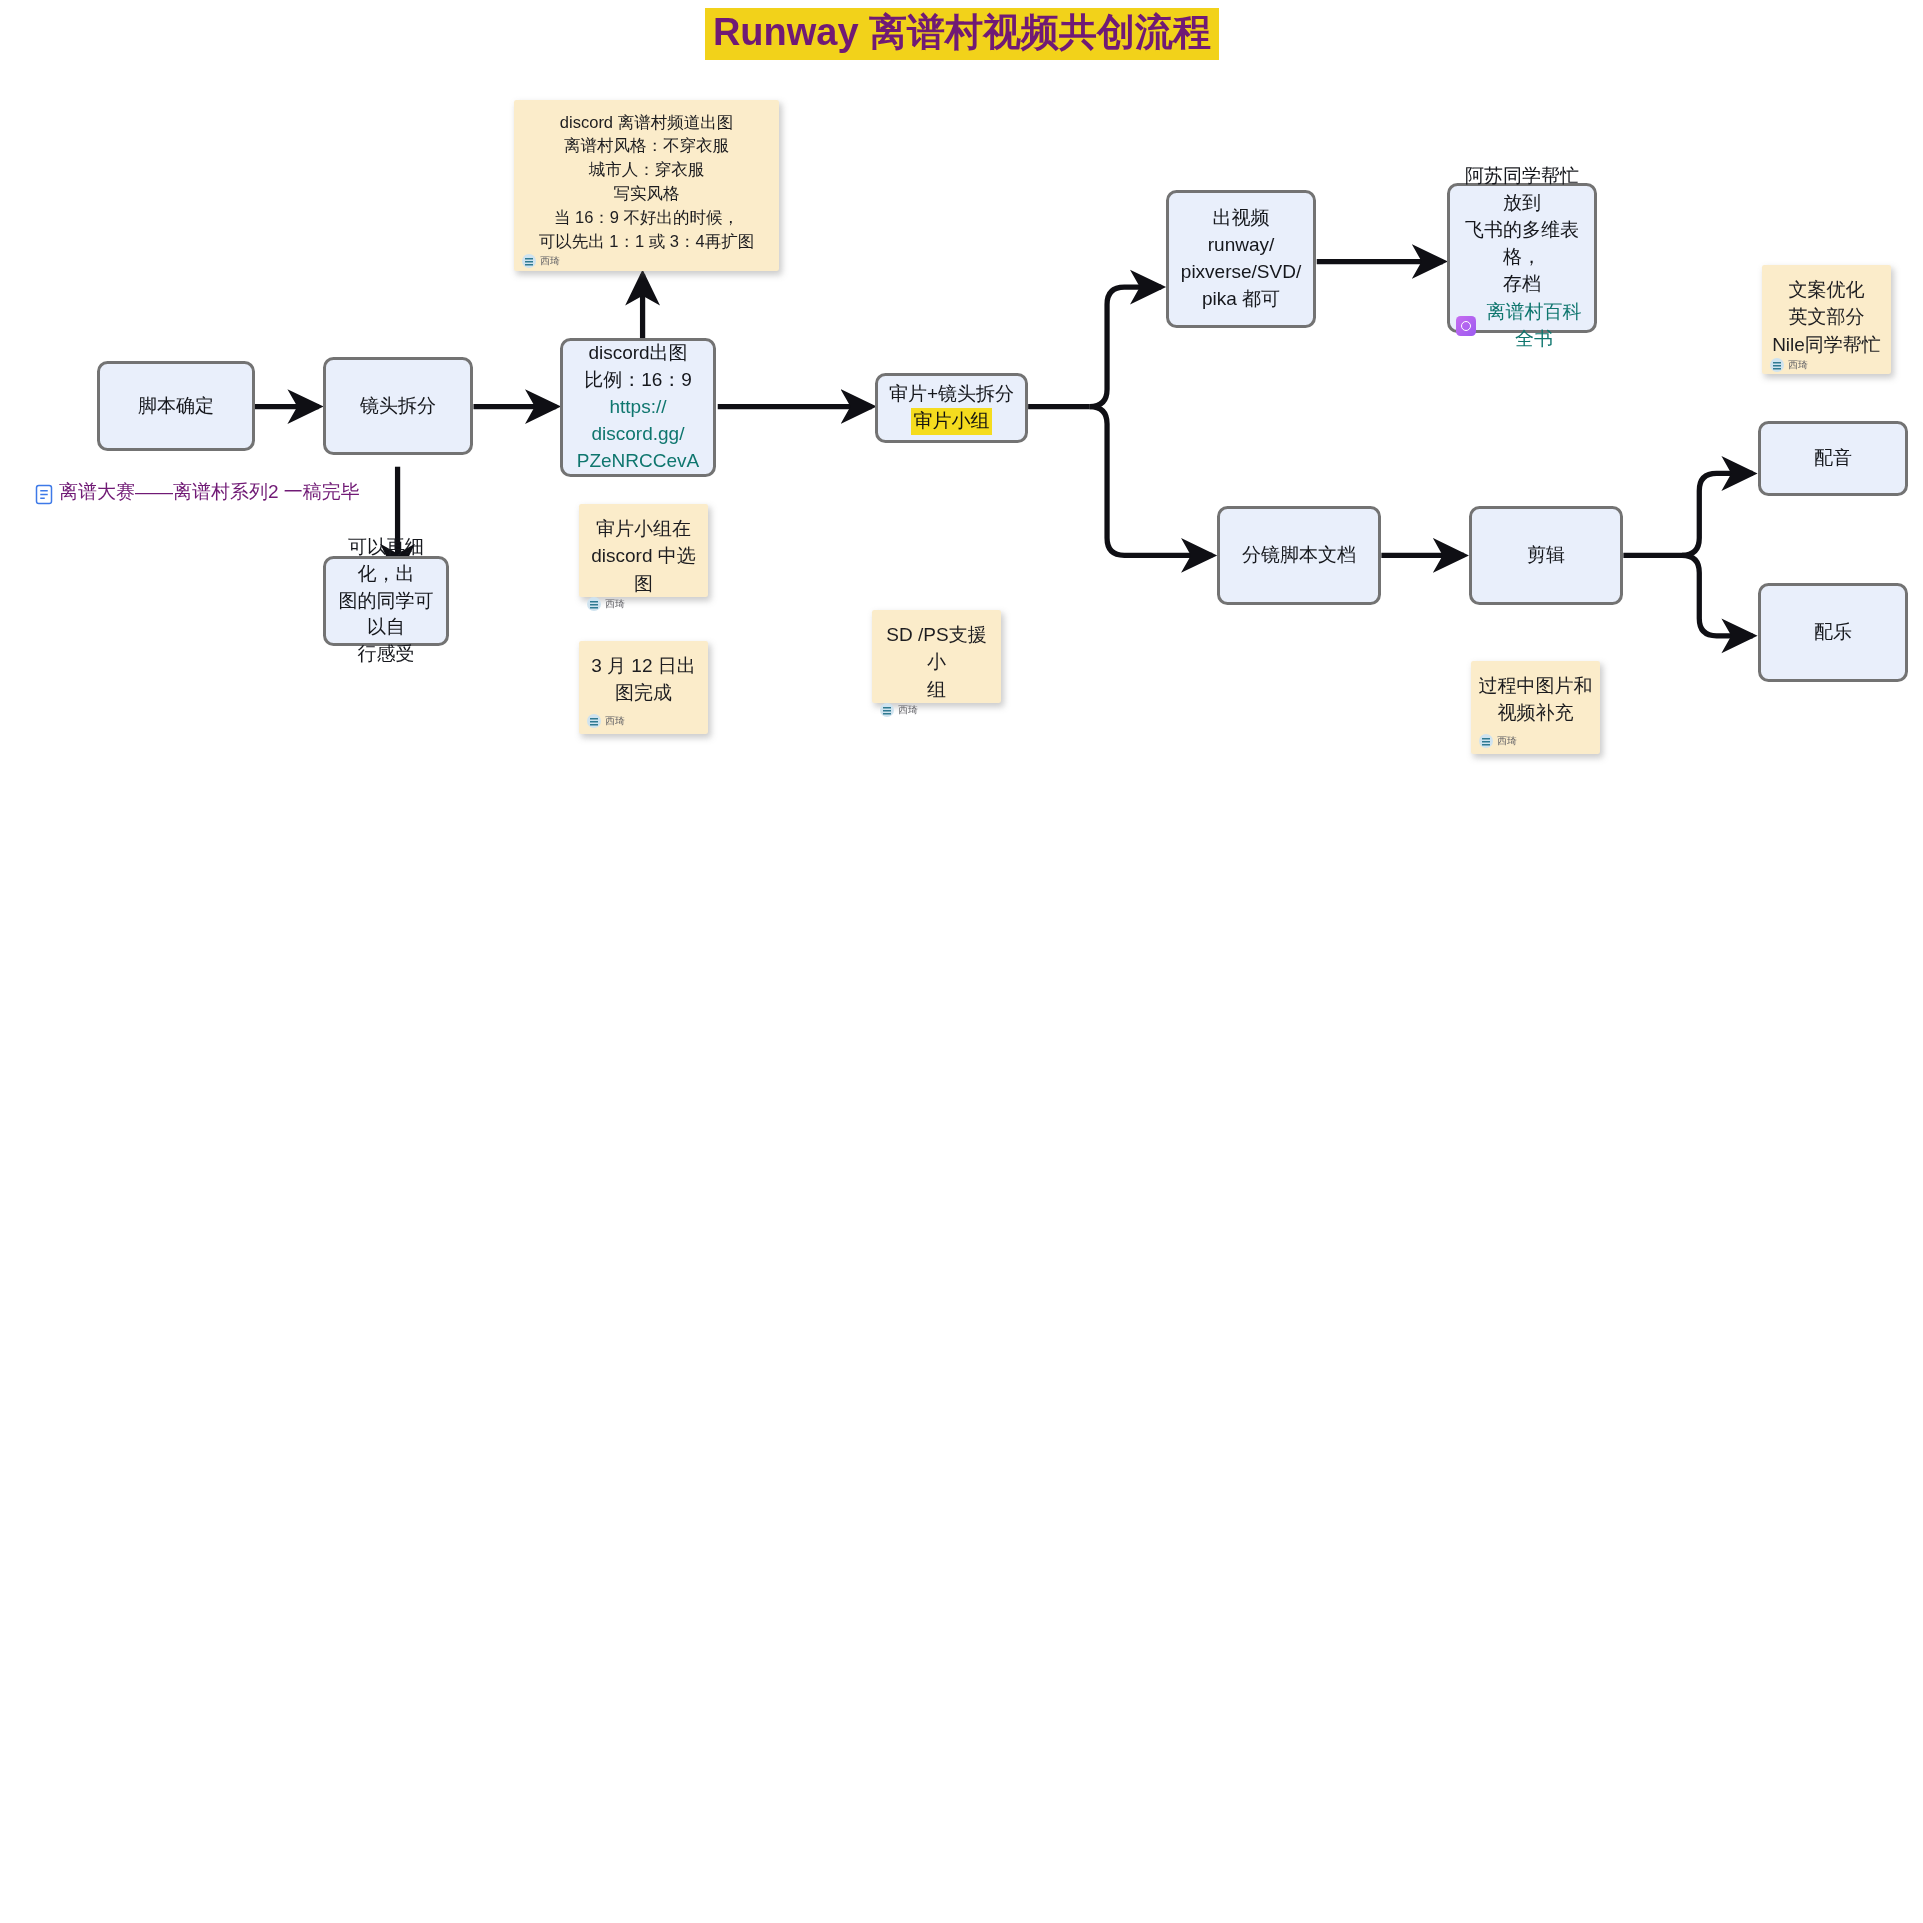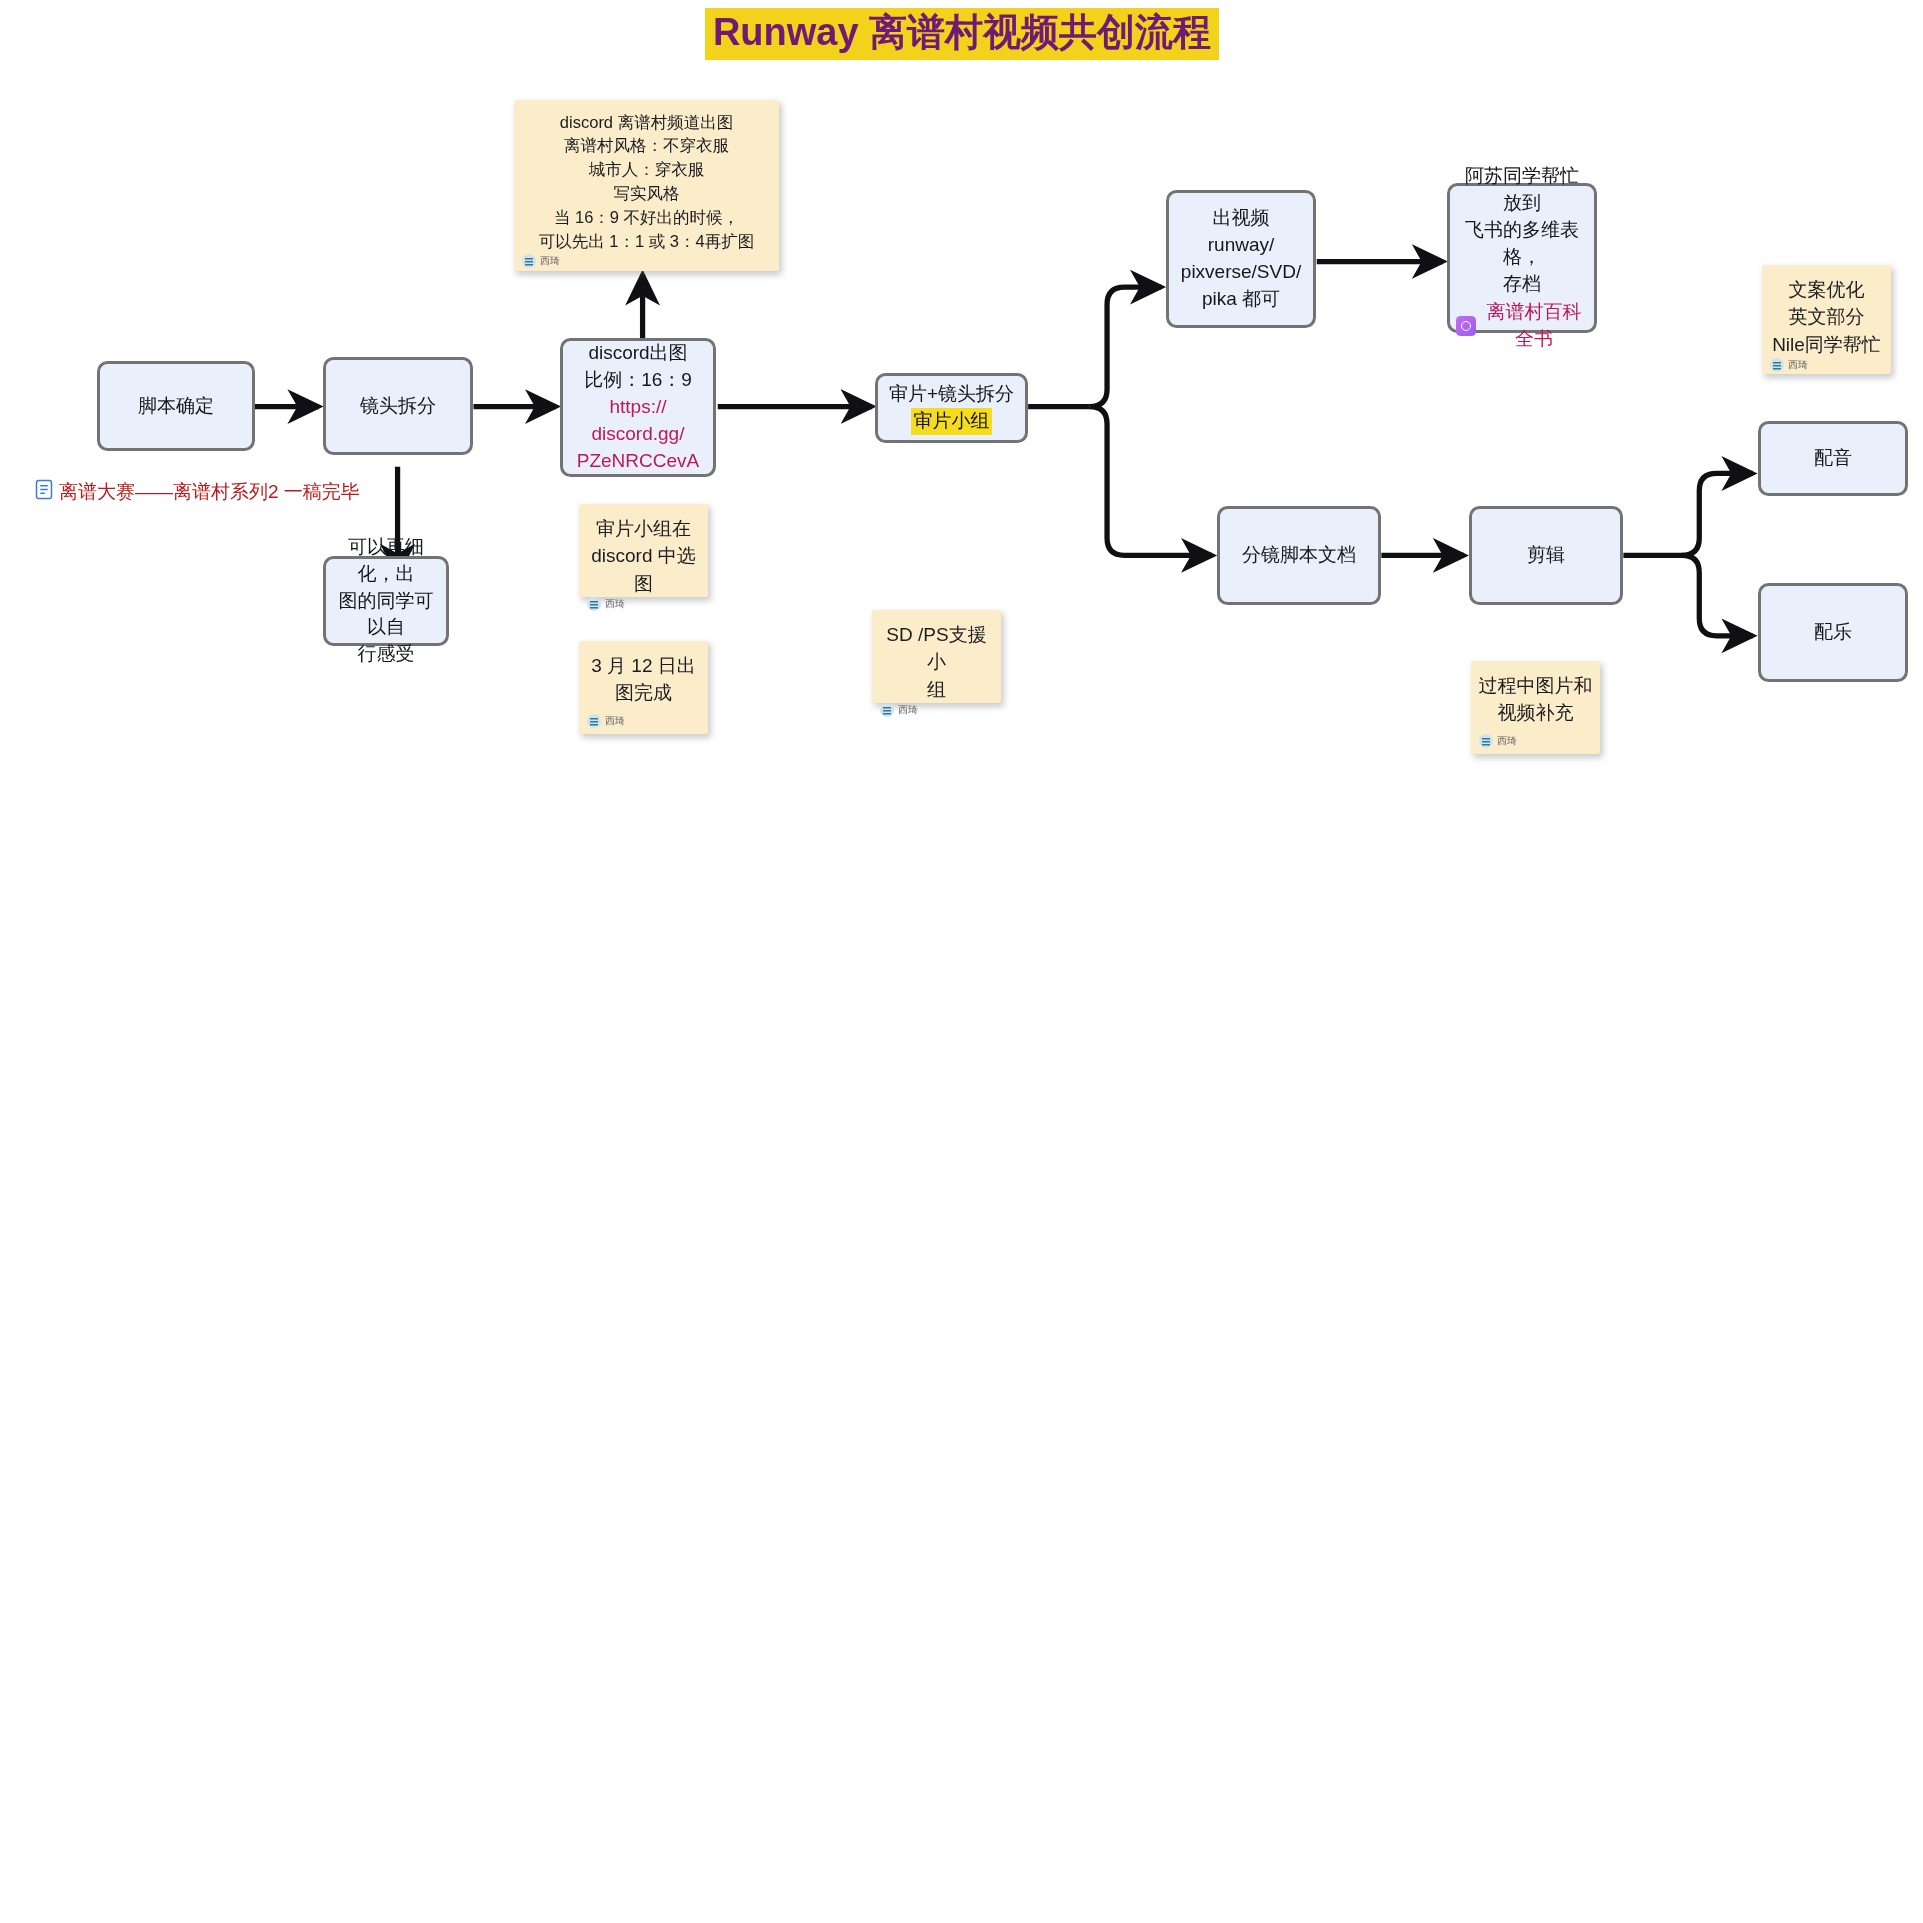--- a/index.html
+++ b/index.html
@@ -19,21 +19,21 @@
     border-radius:10.5px;
     display:flex;align-items:center;justify-content:center;
     text-align:center;
     font-size:19px;
     line-height:1.42;
     color:#15171c;
     padding:4.5px 6px;
   }
   .node .inner{width:100%;}
   .node .line{display:block;}
-  .link{color:#be185d;}
+  .link{color:#0f766e;}
   .hl{background:#f5dc1e;color:#111;padding:0 2.3px;display:inline-block;}
 
   
   .sticky{
     position:absolute;
     box-sizing:border-box;
     background:#fbecca;
     border-radius:2.3px;
     box-shadow:2.3px 3.8px 6.8px rgba(110,110,110,0.35);
     font-size:19px;
@@ -57,22 +57,22 @@
   .sticky .author .av::after{
     content:"";position:absolute;left:3px;top:2.3px;width:8.3px;height:9.8px;
     background:
       linear-gradient(#2f7a92,#2f7a92) 0 1.5px/8.3px 1.5px no-repeat,
       linear-gradient(#2f7a92,#2f7a92) 0 4.5px/8.3px 1.5px no-repeat,
       linear-gradient(#2f7a92,#2f7a92) 0 7.5px/8.3px 1.5px no-repeat;
   }
 
   
   .doclink{
-    position:absolute;display:flex;align-items:flex-start;gap:6px;
-    font-size:19px;color:#b91c1c;white-space:nowrap;
+    position:absolute;display:flex;align-items:flex-end;gap:6px;
+    font-size:19px;color:#701a75;white-space:nowrap;
   }
   .doc-icon{width:18px;height:21px;flex:0 0 auto;}
 
   .bitable-row{display:flex;align-items:center;justify-content:center;gap:4.5px;margin-top:1.5px;}
   .bitable-icon{width:19.5px;height:19.5px;border-radius:4.5px;
     background:linear-gradient(135deg,#c76cf0,#9b5bf0);
     display:inline-block;position:relative;flex:0 0 auto;}
   .bitable-icon::after{content:"";position:absolute;left:4.5px;top:4.5px;width:10.5px;height:10.5px;
     border:1.5px solid #ffffff;border-radius:50%;box-sizing:border-box;}
 </style>

